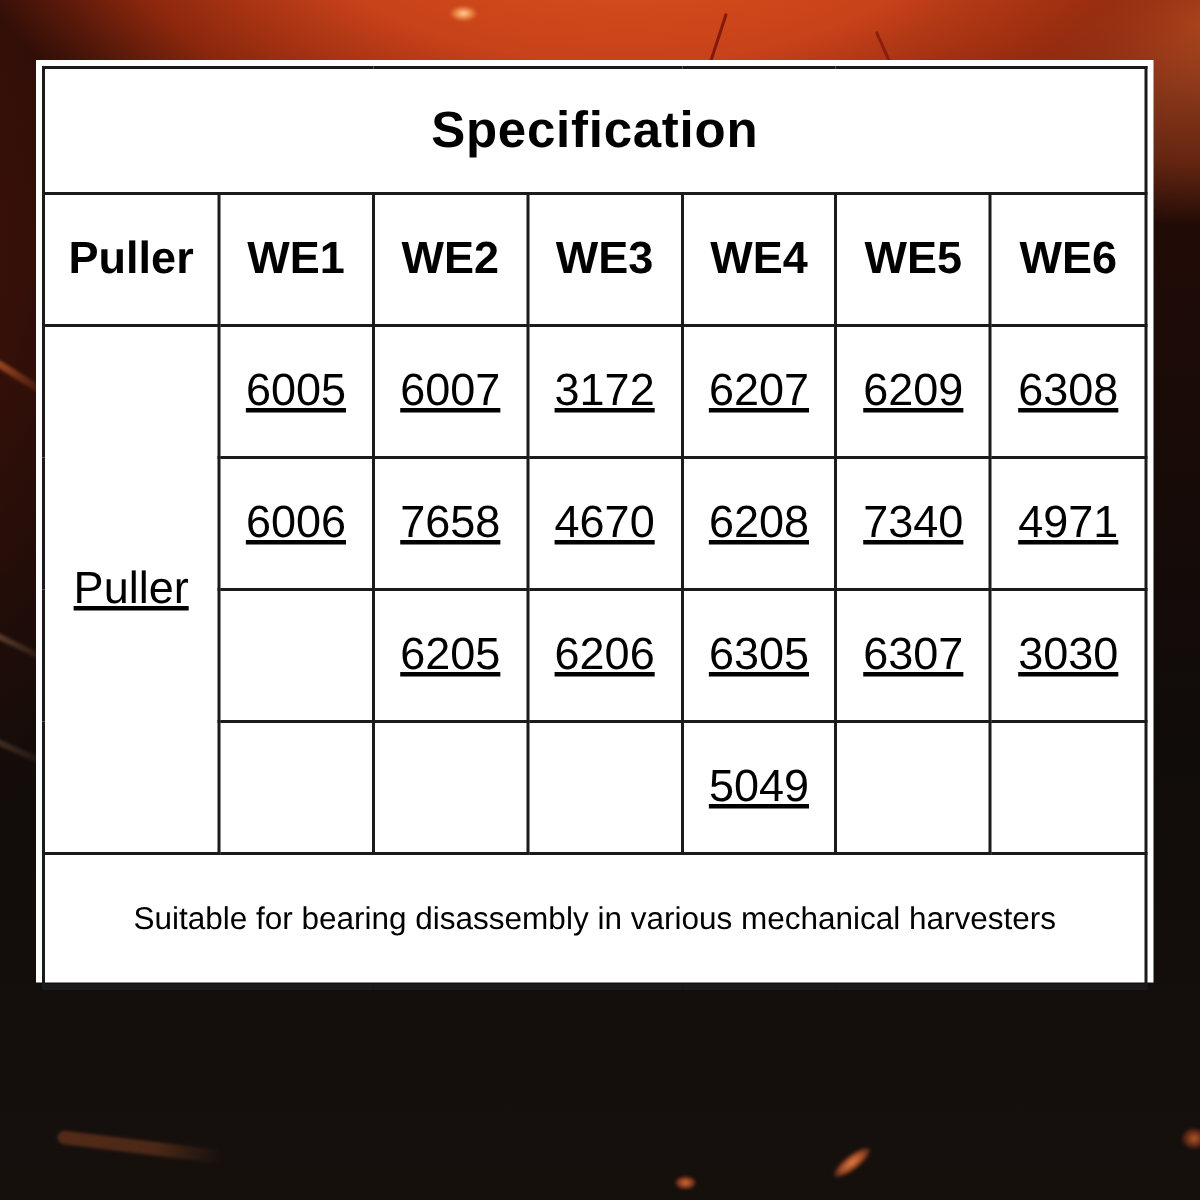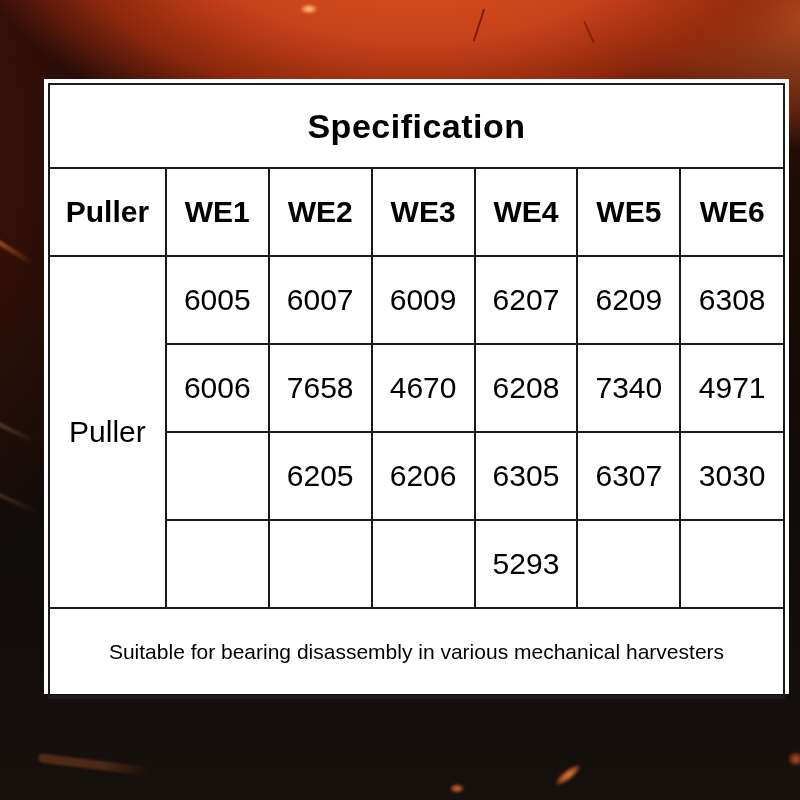--- a/index.html
+++ b/index.html
@@ -34,41 +34,40 @@
   .spark-bottom-dot     { left: 450px; top: 784px; width: 14px; height: 9px; border-radius: 50%;
                           background: radial-gradient(ellipse, #d4703a 0%, rgba(170,70,30,0.7) 50%, rgba(120,40,18,0) 80%); filter: blur(1px); }
   .spark-bottom-streak  { left: 553px; top: 770px; width: 30px; height: 10px; border-radius: 50%;
                           background: radial-gradient(ellipse, #e08046 0%, rgba(190,85,40,0.8) 45%, rgba(130,50,20,0) 78%); transform: rotate(-38deg); filter: blur(1px); }
   .spark-corner         { left: 788px; top: 752px; width: 16px; height: 14px; border-radius: 50%;
                           background: radial-gradient(ellipse, rgba(200,95,45,0.9) 0%, rgba(140,55,25,0.5) 55%, rgba(90,35,15,0) 80%); filter: blur(1px); }
 
   
   .sheet {
     position: absolute;
-    left: 44px; top: 40px;
+    left: 24px; top: 40px;
     width: 745px; height: 615px;
     background: #ffffff;
     padding: 4px;
-    margin-top: 39px;
   }
   table.spec {
     width: 100%; height: 100%;
     border-collapse: collapse;
     table-layout: fixed;
   }
   table.spec td {
     border: 2px solid #1b1b1b;
     text-align: center;
     vertical-align: middle;
     color: #000000;
     overflow: hidden;
   }
   .r-title  td { height: 84px; }
   .r-head   td { height: 88px; }
-  .r-data   td { height: 88px; }
+  .r-data   td { height: 88px; text-decoration: underline; }
   .r-note1  td { height: 88px; }
   .r-note2  td { height: auto; }
 
   .title-cell   { font-size: 34px; font-weight: bold; letter-spacing: 0.5px; }
   .head-cell    { font-size: 30px; font-weight: bold; }
   .data-cell    { font-size: 30px; }
   .rowlabel-cell{ font-size: 30px; }
   .note1-cell   { font-size: 21px; font-weight: normal; line-height: 1.45; }
   .note1-cell .wrap { max-width: 680px; margin: 0 auto; }
   .note2-cell   { font-size: 22px; font-weight: bold; position: relative; }
@@ -116,21 +115,21 @@
         <td class="head-cell">WE2</td>
         <td class="head-cell">WE3</td>
         <td class="head-cell">WE4</td>
         <td class="head-cell">WE5</td>
         <td class="head-cell">WE6</td>
       </tr>
       <tr class="r-data">
         <td rowspan="4" class="rowlabel-cell">Puller</td>
         <td class="data-cell">6005</td>
         <td class="data-cell">6007</td>
-        <td class="data-cell">6009</td>
+        <td class="data-cell">3172</td>
         <td class="data-cell">6207</td>
         <td class="data-cell">6209</td>
         <td class="data-cell">6308</td>
       </tr>
       <tr class="r-data">
         <td class="data-cell">6006</td>
         <td class="data-cell">7658</td>
         <td class="data-cell">4670</td>
         <td class="data-cell">6208</td>
         <td class="data-cell">7340</td>
@@ -141,21 +140,21 @@
         <td class="data-cell">6205</td>
         <td class="data-cell">6206</td>
         <td class="data-cell">6305</td>
         <td class="data-cell">6307</td>
         <td class="data-cell">3030</td>
       </tr>
       <tr class="r-data">
         <td class="data-cell"></td>
         <td class="data-cell"></td>
         <td class="data-cell"></td>
-        <td class="data-cell">5293</td>
+        <td class="data-cell">5049</td>
         <td class="data-cell"></td>
         <td class="data-cell"></td>
       </tr>
       <tr class="r-note1">
         <td colspan="7" class="note1-cell">
           <div class="wrap">Suitable for bearing disassembly in various mechanical harvesters</div>
         </td>
       </tr>
       <tr class="r-note2">
         <td colspan="7" class="note2-cell">

